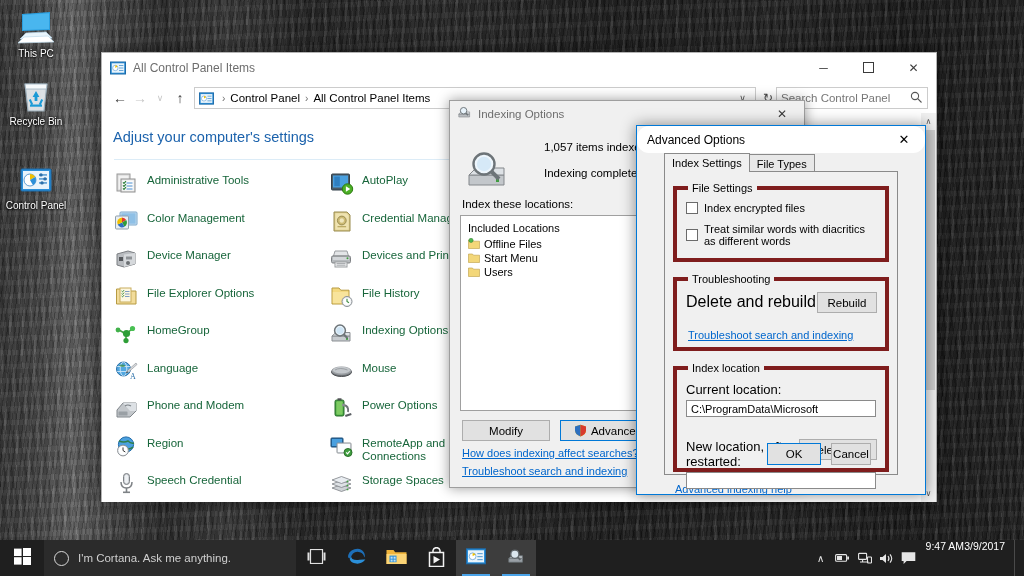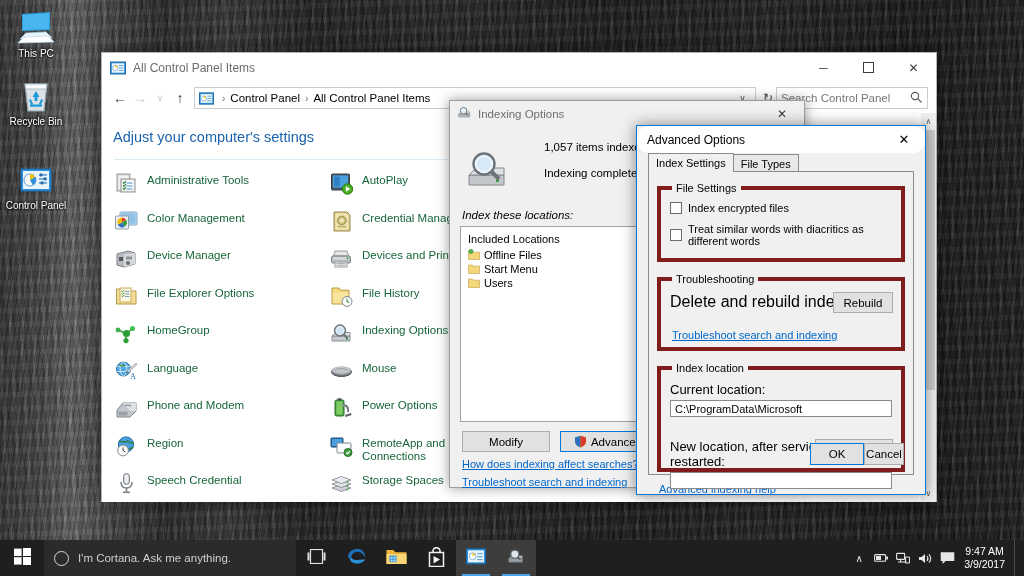--- a/index.html
+++ b/index.html
@@ -132,21 +132,21 @@
   #idx-close{ margin-left:auto; width:44px; height:26px; display:flex;
               align-items:center; justify-content:center; color:#3b3b3b; font-size:12px; }
 
   #idx-body{ padding:6px 10px 0 10px; position:relative; height:360px; }
   #idx-status{ display:flex; align-items:flex-start; padding:4px 0 0 4px; }
   #idx-status .bigicon{ width:46px; height:44px; flex:0 0 46px; margin-top:10px; }
   #idx-status .txt{ margin-left:34px; padding-top:4px; }
   #idx-status .txt div{ font-size:11.5px; color:#000; }
   #idx-status .txt div:first-child{ margin-bottom:14px; }
 
-  #idx-locations-label{ font-size:11.5px; color:#000; margin:18px 0 5px 2px;font-style:italic; }
+  #idx-locations-label{ font-size:11.5px; color:#000; margin:7px 0 5px 2px; }
   #idx-listbox{
     border:1px solid #a0a0a0; background:#fff; height:196px;
     padding:6px 7px; font-size:11px; color:#000;
   }
   #idx-listbox .hdr{ margin-bottom:3px; }
   #idx-listbox .row{ display:flex; align-items:center; height:13px; margin-bottom:1px; }
   #idx-listbox .row .fic{ width:12px; height:11px; margin-right:4px; flex:0 0 12px; }
 
   #idx-buttons{ display:flex; gap:10px; margin-top:9px; padding-left:2px; }
   .btn{
@@ -165,21 +165,21 @@
   #adv-window{
     left:636px; top:125px; width:290px; height:370px;
     background:#f0f0f0; border:1px solid #0078d7;
     box-shadow:0 0 14px rgba(0,0,0,.45);
   }
   #adv-titlebar{ height:27px; display:flex; align-items:center; background:#fff;border-radius:12px; }
   #adv-title-text{ margin-left:10px; color:#000; font-size:12px; }
   #adv-close{ margin-left:auto; width:42px; height:27px; display:flex; align-items:center;
               justify-content:center; color:#000; font-size:13px; }
 
-  #adv-body{ padding:0 11px; }
+  #adv-body{ padding:0 27px; }
   #adv-tabs{ display:flex; align-items:flex-end; height:19px; position:relative; }
   .tab{ font-size:11px; padding:3px 7px 2px 7px; border:1px solid #8a8a8a;
         background:#e8e8e8; color:#000; border-bottom:none; margin-right:-1px; }
   .tab.active{ background:#f0f0f0; position:relative; z-index:2; padding-bottom:3px; }
   #adv-panel{ border:1px solid #8a8a8a; background:#f0f0f0; padding:10px 8px 8px 8px;
               margin-top:-1px; height:304px; position:relative; }
 
   fieldset.grp{ border:4px solid #7f1d1d; padding:8px 9px 9px 9px; margin-bottom:11px; }
   fieldset.grp legend{ font-size:11px; color:#000; padding:0 4px; margin-left:2px; }
   .chkrow{ display:flex; align-items:center; margin-bottom:9px; font-size:11px; color:#000; }
@@ -192,21 +192,21 @@
   #btn-rebuild{ position:absolute; right:8px; top:7px; width:60px; }
   #link-troubleshoot{ position:absolute; left:9px; bottom:6px; }
 
   #grp-location{ height:110px; position:relative; }
   .fld-label{ font-size:13px; color:#000; margin-bottom:3px; }
   .textfield{ height:17px; border:1px solid #8a8a8a; background:#fff;
               font-size:11px; color:#000; padding:1px 4px; display:flex; align-items:center; }
   #btn-selectnew{ position:absolute; right:8px; bottom:8px; width:78px; }
   #link-advhelp{ margin-top:9px; }
 
-  #adv-footer{ position:absolute; right:9px; bottom:9px; display:flex; }
+  #adv-footer{ position:absolute; right:26px; bottom:9px; display:flex; gap:10px; }
   #btn-ok{ width:54px; height:22px; }
   #btn-cancel{ width:40px; height:22px; }
 
   
   #taskbar{
     position:absolute; left:0; bottom:0; width:1024px; height:36px;
     background:#1f1f1f; display:flex; align-items:center;
   }
   #start-btn{ width:44px; height:36px; display:flex; align-items:center; justify-content:center; }
   #cortana{
@@ -218,21 +218,21 @@
   .tb-btn{ width:40px; height:36px; display:flex; align-items:center; justify-content:center;
            position:relative; }
   .tb-btn.active{ background:#3d3d3d; }
   .tb-btn.running:after{
     content:""; position:absolute; left:6px; right:6px; bottom:0; height:2px; background:#4aa3e8;
   }
   #tray{ margin-left:auto; display:flex; align-items:center; height:36px; padding-right:4px; }
   .tray-ic{ width:22px; height:36px; display:flex; align-items:center; justify-content:center;
             color:#e6e6e6; }
   #clock{ color:#fff; font-size:10.5px; text-align:center; line-height:13px;
-          padding:0 9px 0 6px; height:36px; display:flex; flex-direction:column;
+          padding:0 9px 0 6px; height:36px; display:flex; flex-direction:row;
           justify-content:center; }
   #show-desktop{ width:6px; height:36px; border-left:1px solid #4a4a4a; }
 </style>
 </head>
 <body>
 
 <div id="wallpaper"></div>
 
 <div class="desk-icon" id="icon-thispc">
   <span class="glyph">

